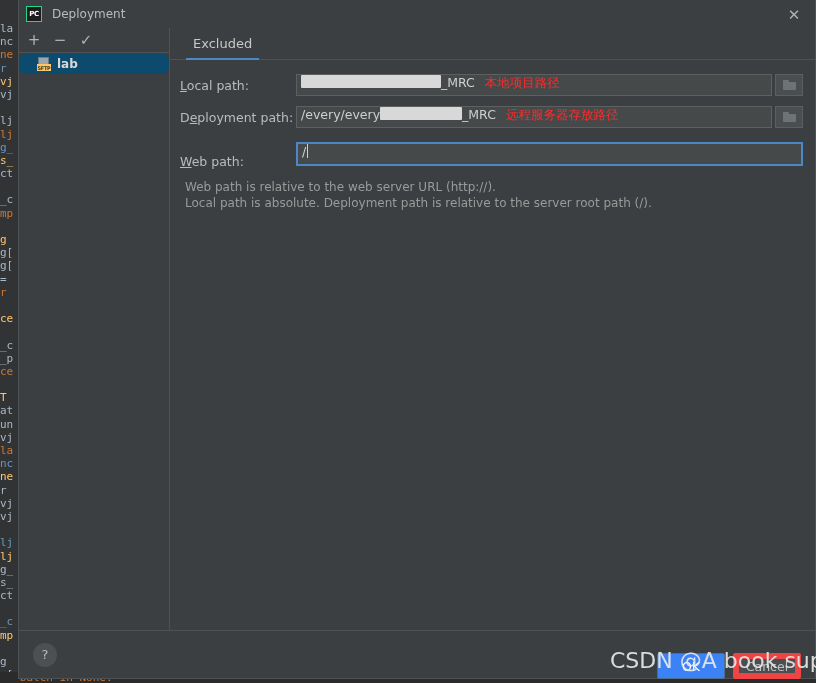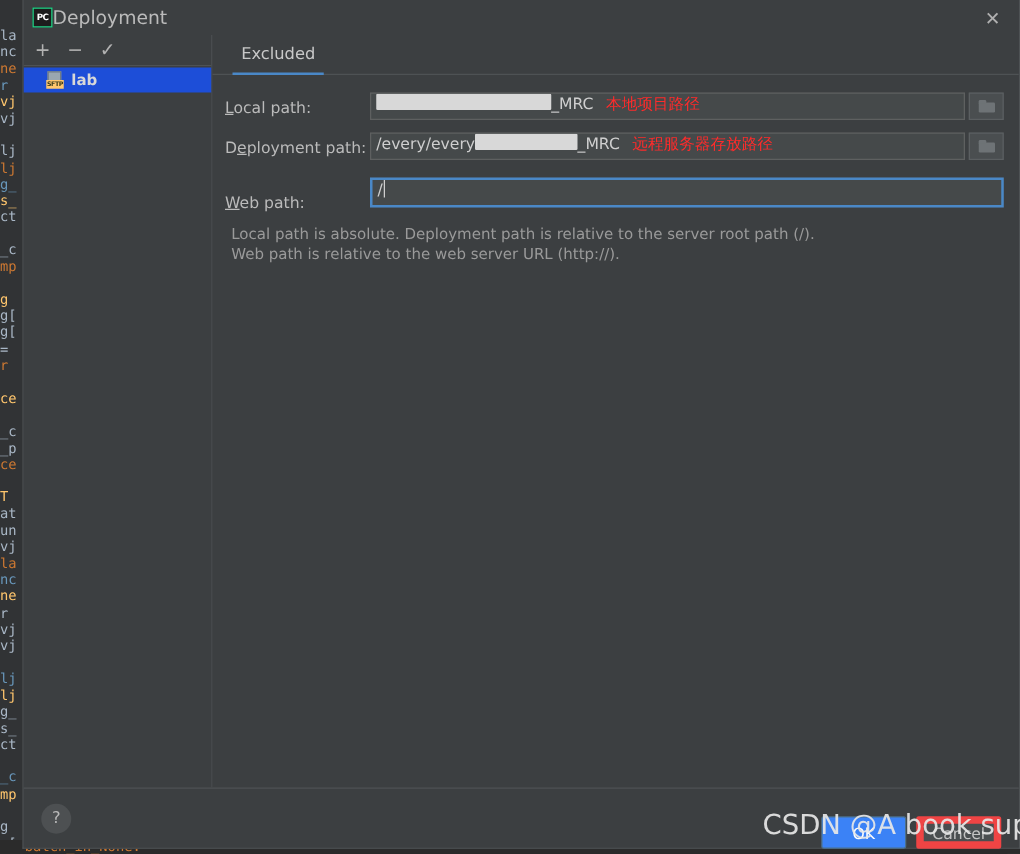--- a/index.html
+++ b/index.html
@@ -62,21 +62,21 @@
   }
   #app-icon {
     width: 16px; height: 16px; border: 1.5px solid #21d789;
     background:#1d1d1d; color:#fff;
     font-size: 7px; font-weight: bold;
     display:flex; align-items:center; justify-content:center;
     font-family:"DejaVu Sans", sans-serif;
     letter-spacing:-0.5px;
   }
   #dialog-title {
-    font-size: 15px; color: #bbbbbb;
+    margin-left: 10px; font-size: 12px; color: #bbbbbb;
   }
   #close-btn {
     position: absolute; right: 10px; top: 4px;
     width: 22px; height: 22px;
     display:flex;align-items:center;justify-content:center;
     color:#b0b0b0; font-size:15px; cursor:pointer;
   }
 
   
   #body-row { flex: 1 1 auto; display: flex; min-height: 0; }
@@ -96,21 +96,21 @@
   .tb-btn {
     width: 26px; height: 24px;
     display:flex;align-items:center;justify-content:center;
     color:#b2b2b2; font-size:15px; cursor:pointer;
   }
   #server-list { flex:1 1 auto; background:#3c3f41; padding-top:1px; }
   .server-item {
     height: 20px; display:flex; align-items:center; gap:5px;
     padding-left: 18px; font-size: 12px; cursor: pointer;
   }
-  .server-item.selected { background:#1d4ed8; color:#d8d8d8; font-weight:bold; }
+  .server-item.selected { background:#0c4a6e; color:#d8d8d8; font-weight:bold;border-radius:7px; }
   .sftp-icon {
     width: 15px; height: 14px; position: relative; flex: 0 0 15px;
   }
   .sftp-icon .box {
     position:absolute; left:1px; top:0px; width:11px; height:8px;
     background:#9aa7b0; border:1px solid #6f7b84;
   }
   .sftp-icon .tag {
     position:absolute; left:0px; bottom:0px; width:14px; height:7px;
     background:#ffc66d; color:#3b3b1a; font-size:5px; font-weight:bold;
@@ -333,22 +333,22 @@
           </div>
           <div class="field-wrap">
             <div class="text-field focused" style="height:24px;">
               <span>/</span>
                 <span class="caret"></span>
             </div>
           </div>
         </div>
 
         <div id="hint-text">
+          <div>Web path is relative to the web server URL (http://).</div>
           <div>Local path is absolute. Deployment path is relative to the server root path (/).</div>
-          <div>Web path is relative to the web server URL (http://).</div>
         </div>
 
       </div>
 
       <div id="spacer-fill"></div>
     </div>
   </div>
 
   <div id="footer">
     <div id="help-btn">?</div>

